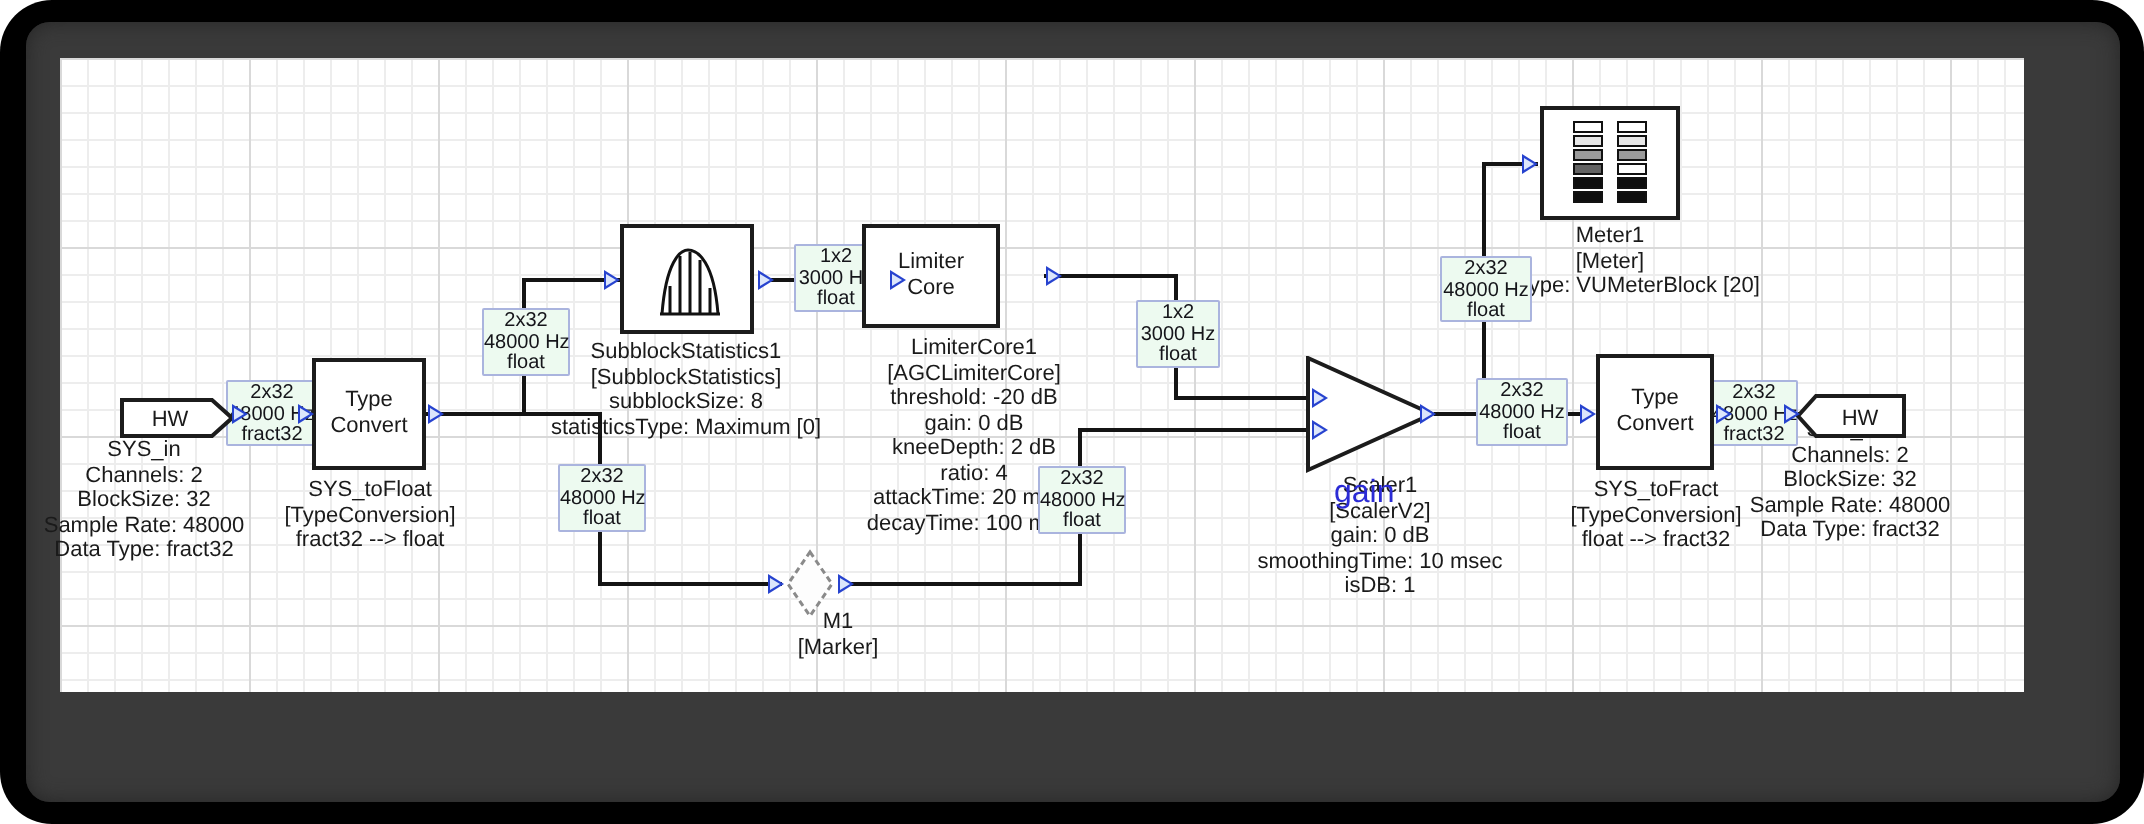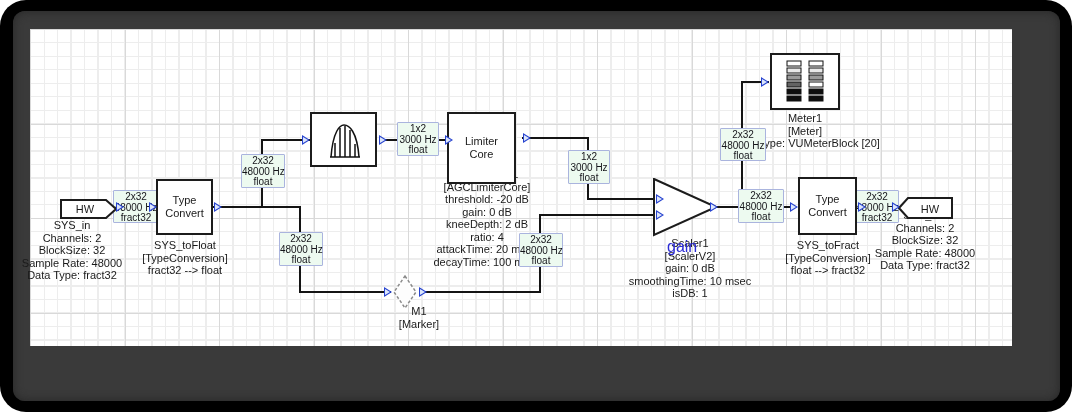--- a/index.html
+++ b/index.html
@@ -59,20 +59,24 @@
     <div class="seg" style="left:827px;top:177px;width:44px;height:2px"></div>
 
     <div class="ann" style="left:42px;top:190px">SYS_in
 Channels: 2
 BlockSize: 32
 Sample Rate: 48000
 Data Type: fract32</div>
     <div class="ann" style="left:155px;top:210px">SYS_toFloat
 [TypeConversion]
 fract32 --&gt; float</div>
+    <div class="ann" style="left:313px;top:141px">SubblockStatistics1
+[SubblockStatistics]
+subblockSize: 8
+statisticsType: Maximum [0]</div>
     <div class="ann" style="left:457px;top:139px">LimiterCore1
 [AGCLimiterCore]
 threshold: -20 dB
 gain: 0 dB
 kneeDepth: 2 dB
 ratio: 4
 attackTime: 20 msec
 decayTime: 100 msec</div>
     <div class="ann" style="left:389px;top:276px">M1
 [Marker]</div>
@@ -130,21 +134,21 @@
 Convert</div>
 
     <div class="block" style="left:280px;top:83px;width:67px;height:55px">
       <svg width="44" height="42" viewBox="0 0 44 42">
         <path d="M8,38 H38" stroke="#111" stroke-width="1.5" fill="none"></path>
         <path d="M9,38 C11,12 18,6 22,6 C27,6 35,12 37,38" fill="none" stroke="#111" stroke-width="1.5"></path>
         <path d="M13,38 V24 M18,38 V9 M23,38 V7 M28,38 V11 M33,38 V25" stroke="#111" stroke-width="1.5" fill="none"></path>
       </svg>
     </div>
 
-    <div class="block" style="left:417px;top:83px;width:69px;height:72px">Limiter
+    <div class="block" style="left:401px;top:83px;width:69px;height:52px">Limiter
 Core</div>
 
     <div class="block" style="left:740px;top:24px;width:70px;height:57px">
       <svg width="44" height="46" viewBox="0 0 44 46">
         <g stroke="#111" stroke-width="1">
           <rect x="4" y="2" width="14" height="5" fill="#ffffff"></rect>
             <rect x="26" y="2" width="14" height="5" fill="#ffffff"></rect>
           <rect x="4" y="9" width="14" height="5" fill="#e8e8e8"></rect>
             <rect x="26" y="9" width="14" height="5" fill="#e8e8e8"></rect>
           <rect x="4" y="16" width="14" height="5" fill="#9a9a9a"></rect>

